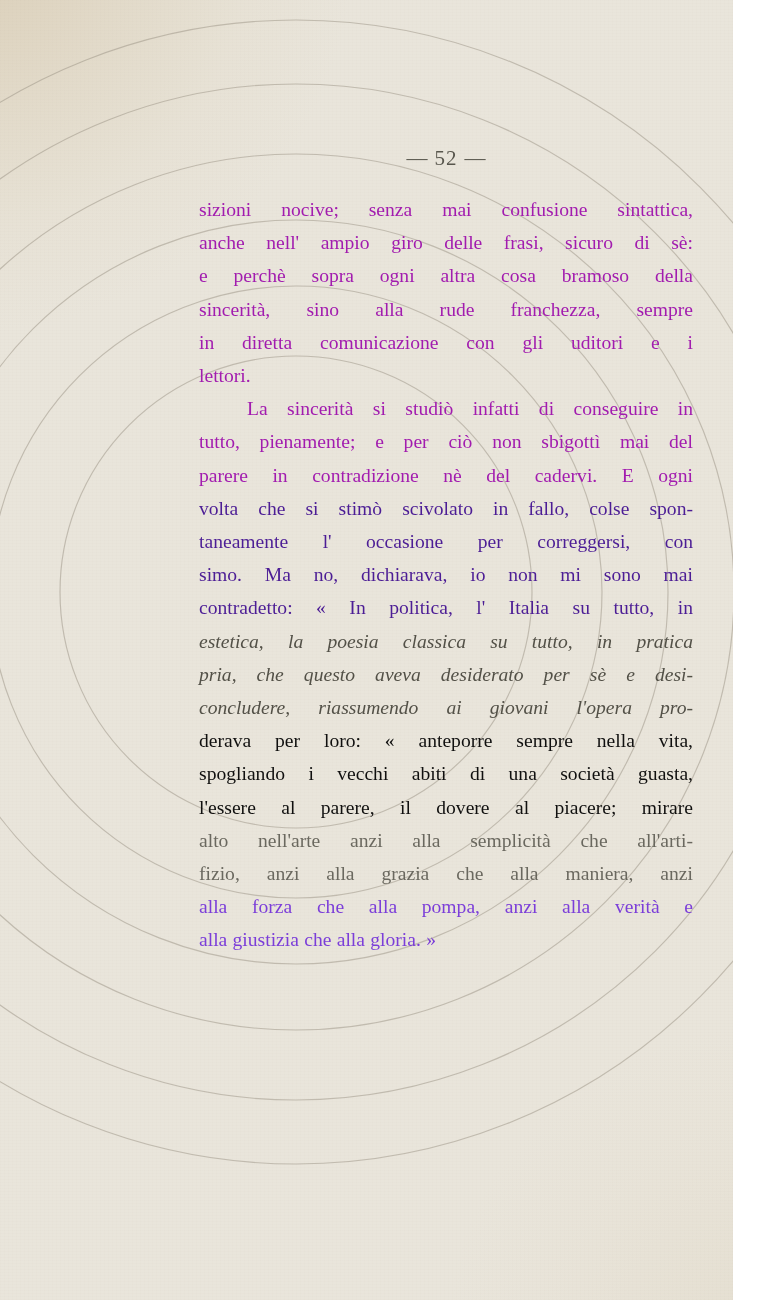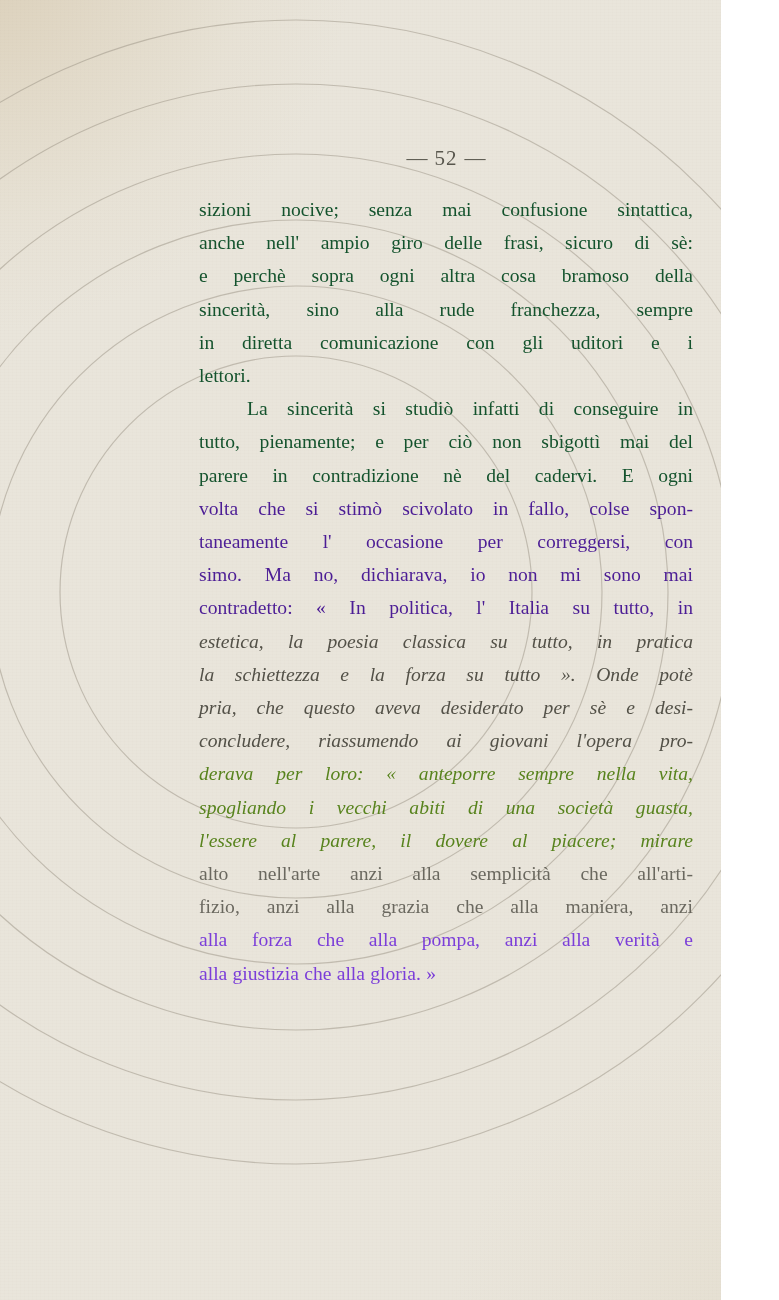--- a/index.html
+++ b/index.html
@@ -8,20 +8,21 @@
     background: #ffffff;
   }
 
   .page {
     position: relative;
     width: 721px;
     height: 1300px;
     overflow: hidden;
     background: #e9e5db;
     font-family: "Liberation Serif", "DejaVu Serif", serif;
+    padding-left: 12px;
   }
 
   
   .paper-base {
     position: absolute;
     inset: 0;
     background:
       radial-gradient(ellipse 120% 95% at 78% 88%,
          rgba(255,253,246,0.95) 0%,
          rgba(250,246,236,0.55) 38%,
@@ -118,24 +119,24 @@
     font-size: 19.6px;
     line-height: 33.2px;
     color: #3d3b33;
     text-align: justify;
     text-justify: inter-word;
     word-spacing: 0.02em;
   }
 
   
   .ln { display: block; }
-  .fade-1 { color: #14532d; }
+  .fade-1 { color: #a21caf; }
   .fade-2 { color: #4c1d95; }
   .fade-3 { color: #4d4b42; opacity: 0.96; font-style: italic; }
-  .fade-4 { color: #4d7c0f; opacity: 0.93; font-style: italic; }
+  .fade-4 { color: #000000; opacity: 0.93; }
   .fade-5 { color: #5d5b52; opacity: 0.90; }
   .fade-6 { color: #6d28d9; opacity: 0.88; }
 
   
   .ln {
     text-align: justify;
     text-align-last: justify;
     white-space: nowrap;
   }
   .ln.last {
@@ -183,21 +184,20 @@
 
       <p class="para">
         <span class="ln first-indent fade-1">La sincerità si studiò infatti di conseguire in</span>
         <span class="ln fade-1">tutto, pienamente; e per ciò non sbigottì mai del</span>
         <span class="ln fade-1">parere in contradizione nè del cadervi. E ogni</span>
         <span class="ln fade-2">volta che si stimò scivolato in fallo, colse spon-</span>
         <span class="ln fade-2">taneamente l' occasione per correggersi, con</span>
         <span class="ln fade-2">simo. Ma no, dichiarava, io non mi sono mai</span>
         <span class="ln fade-2">contradetto: « In politica, l' Italia su tutto, in</span>
         <span class="ln fade-3">estetica, la poesia classica su tutto, in pratica</span>
-        <span class="ln fade-3">la schiettezza e la forza su tutto ». Onde potè</span>
         <span class="ln fade-3">pria, che questo aveva desiderato per sè e desi-</span>
         <span class="ln fade-3">concludere, riassumendo ai giovani l'opera pro-</span>
         <span class="ln fade-4">derava per loro: « anteporre sempre nella vita,</span>
         <span class="ln fade-4">spogliando i vecchi abiti di una società guasta,</span>
         <span class="ln fade-4">l'essere al parere, il dovere al piacere; mirare</span>
         <span class="ln fade-5">alto nell'arte anzi alla semplicità che all'arti-</span>
         <span class="ln fade-5">fizio, anzi alla grazia che alla maniera, anzi</span>
         <span class="ln fade-6">alla forza che alla pompa, anzi alla verità e</span>
         <span class="ln last fade-6">alla giustizia che alla gloria. »</span>
       </p>

